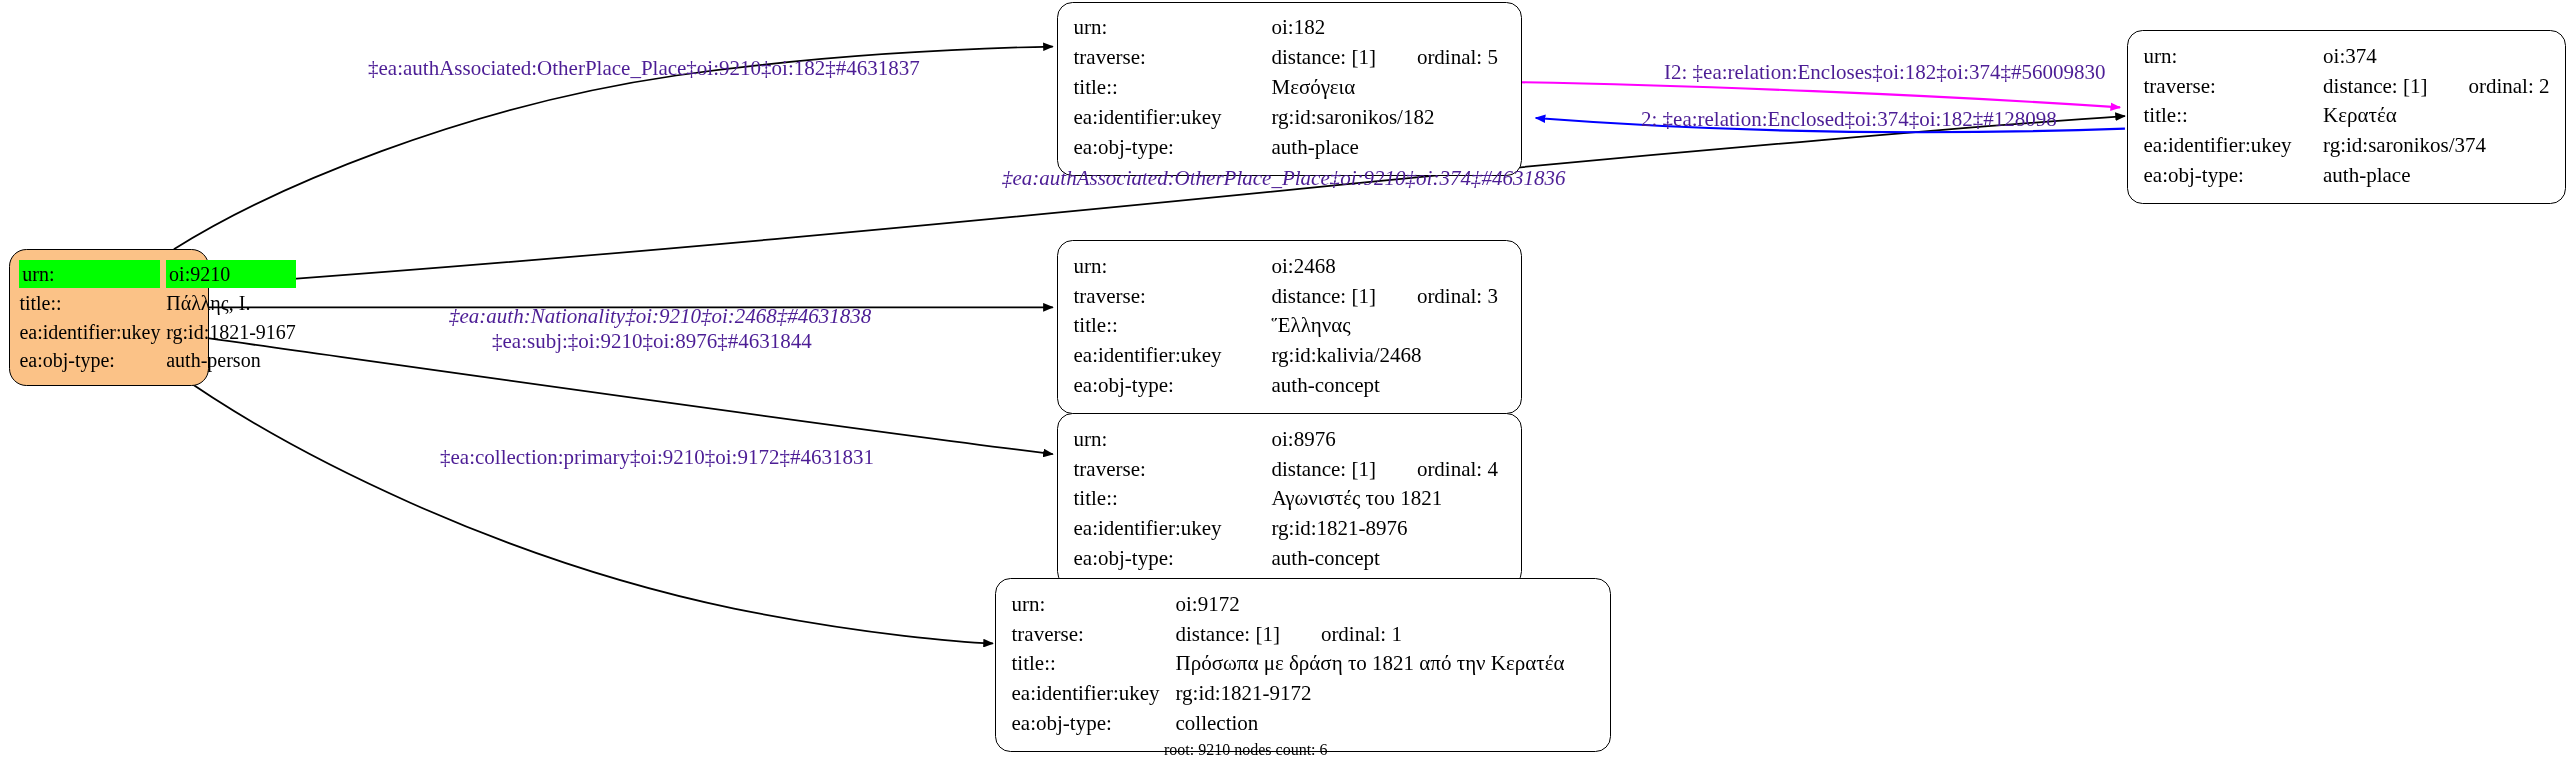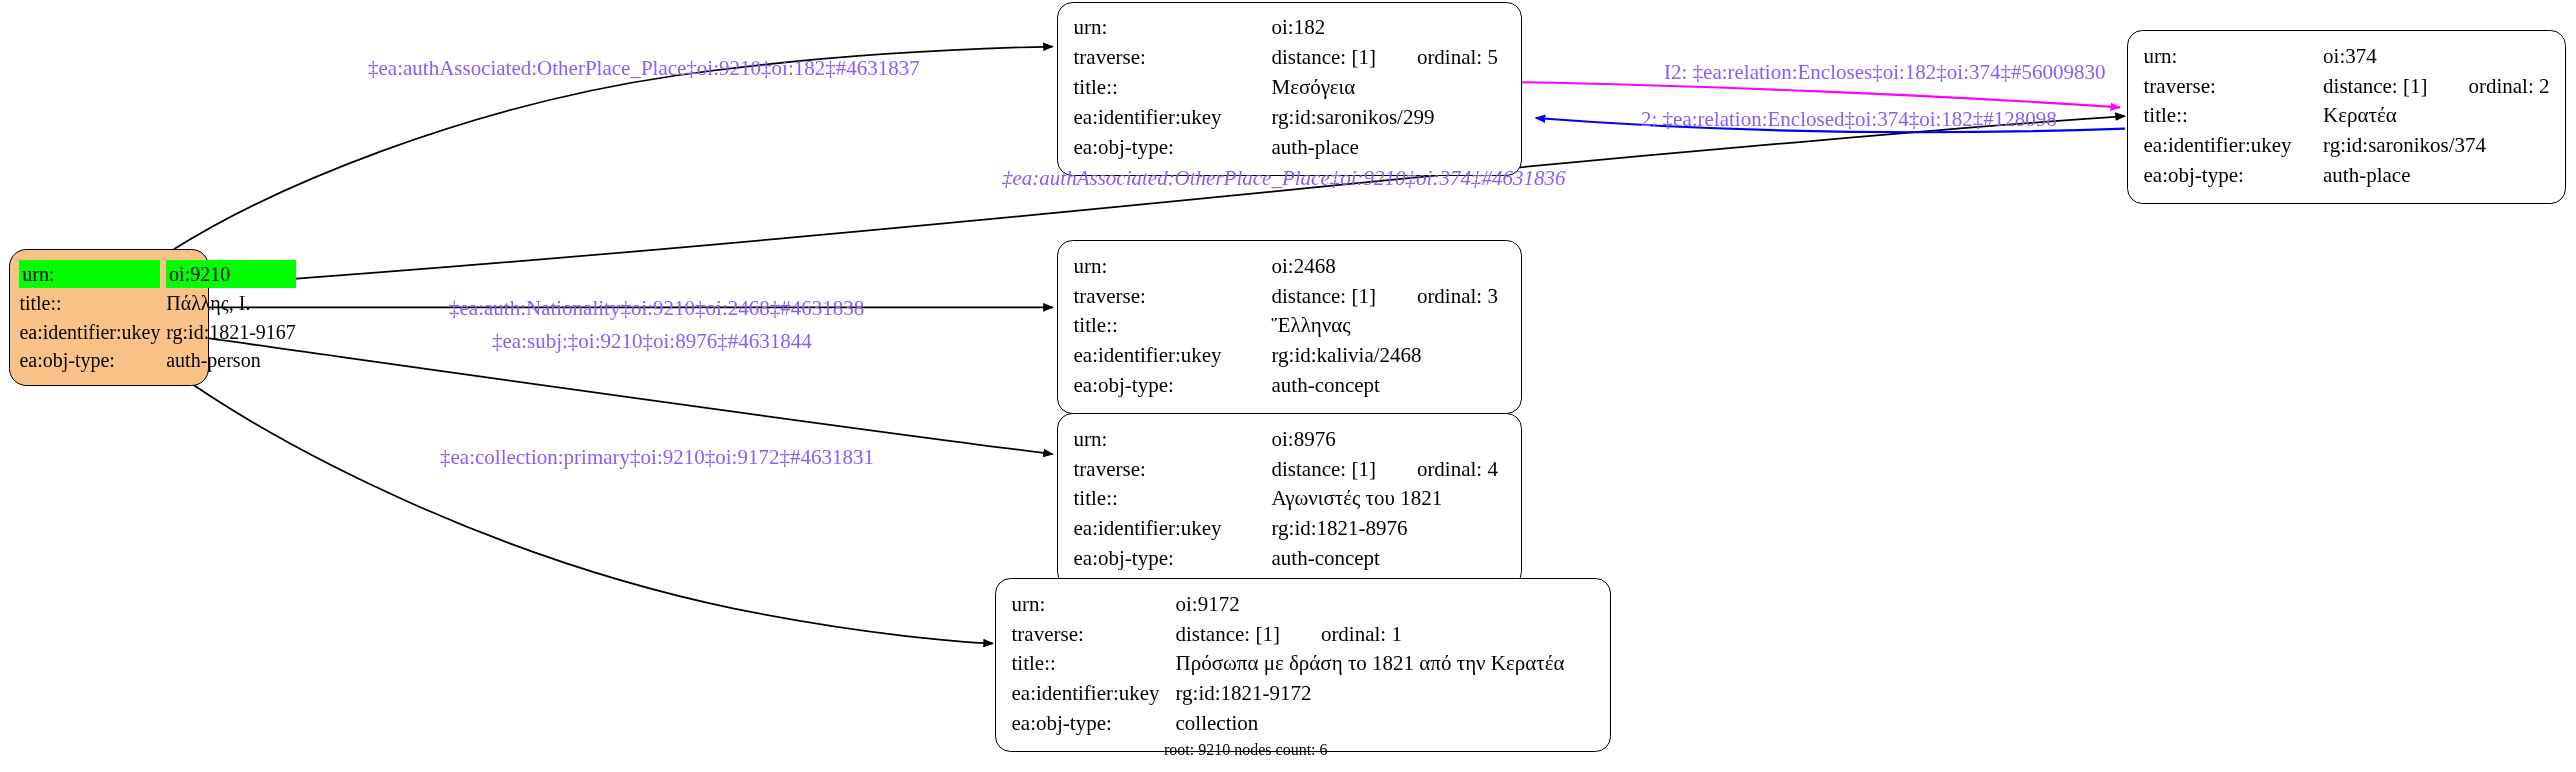--- a/index.html
+++ b/index.html
@@ -64,21 +64,21 @@
     padding: 1px 2.9px;
   }
   .root td.key .hl { min-width: 95px; }
   .root td.val .hl { min-width: 87px; }
   .trav-ord { padding-left: 41px; }
   .edge-label {
     position: absolute;
     font-size: 21px;
     line-height: 1;
     white-space: nowrap;
-    color: #8b5cf6;
+    color: #4c1d95;
   }
   .footer-label {
     position: absolute;
     font-size: 16px;
     line-height: 1;
     white-space: nowrap;
   }
 </style>
 </head>
 <body>
@@ -166,21 +166,21 @@
         <td class="val">
           <span>distance: [1]</span><span class="trav-ord">ordinal: 5</span>
         </td>
       </tr>
       <tr>
         <td class="key">title::</td>
         <td class="val">Μεσόγεια</td>
       </tr>
       <tr>
         <td class="key">ea:identifier:ukey</td>
-        <td class="val">rg:id:saronikos/299</td>
+        <td class="val">rg:id:saronikos/182</td>
       </tr>
       <tr>
         <td class="key">ea:obj-type:</td>
         <td class="val">auth-place</td>
       </tr>
     </tbody>
       </table>
   </div>
 
   <div class="node" style="left:2127px; top:30px; width:439px;">
@@ -300,21 +300,21 @@
   </div>
 
   <div class="edge-label" style="left:368px; top:58px;">‡ea:authAssociated:OtherPlace_Place‡oi:9210‡oi:182‡#4631837</div>
 
   <div class="edge-label" style="left:1002px; top:168px;font-style:italic;">‡ea:authAssociated:OtherPlace_Place‡oi:9210‡oi:374‡#4631836</div>
 
   <div class="edge-label" style="left:1664px; top:62px;">I2: ‡ea:relation:Encloses‡oi:182‡oi:374‡#56009830</div>
 
   <div class="edge-label" style="left:1641px; top:109px;">2: ‡ea:relation:Enclosed‡oi:374‡oi:182‡#128098</div>
 
-  <div class="edge-label" style="left:449px; top:298px;">‡ea:auth:Nationality‡oi:9210‡oi:2468‡#4631838</div>
+  <div class="edge-label" style="left:449px; top:306px;font-style:italic;">‡ea:auth:Nationality‡oi:9210‡oi:2468‡#4631838</div>
 
   <div class="edge-label" style="left:492px; top:331px;">‡ea:subj:‡oi:9210‡oi:8976‡#4631844</div>
 
   <div class="edge-label" style="left:440px; top:447px;">‡ea:collection:primary‡oi:9210‡oi:9172‡#4631831</div>
 
   <div class="footer-label" style="left:1164px; top:742px;">root: 9210 nodes count: 6</div>
 
 </div>
 
 

